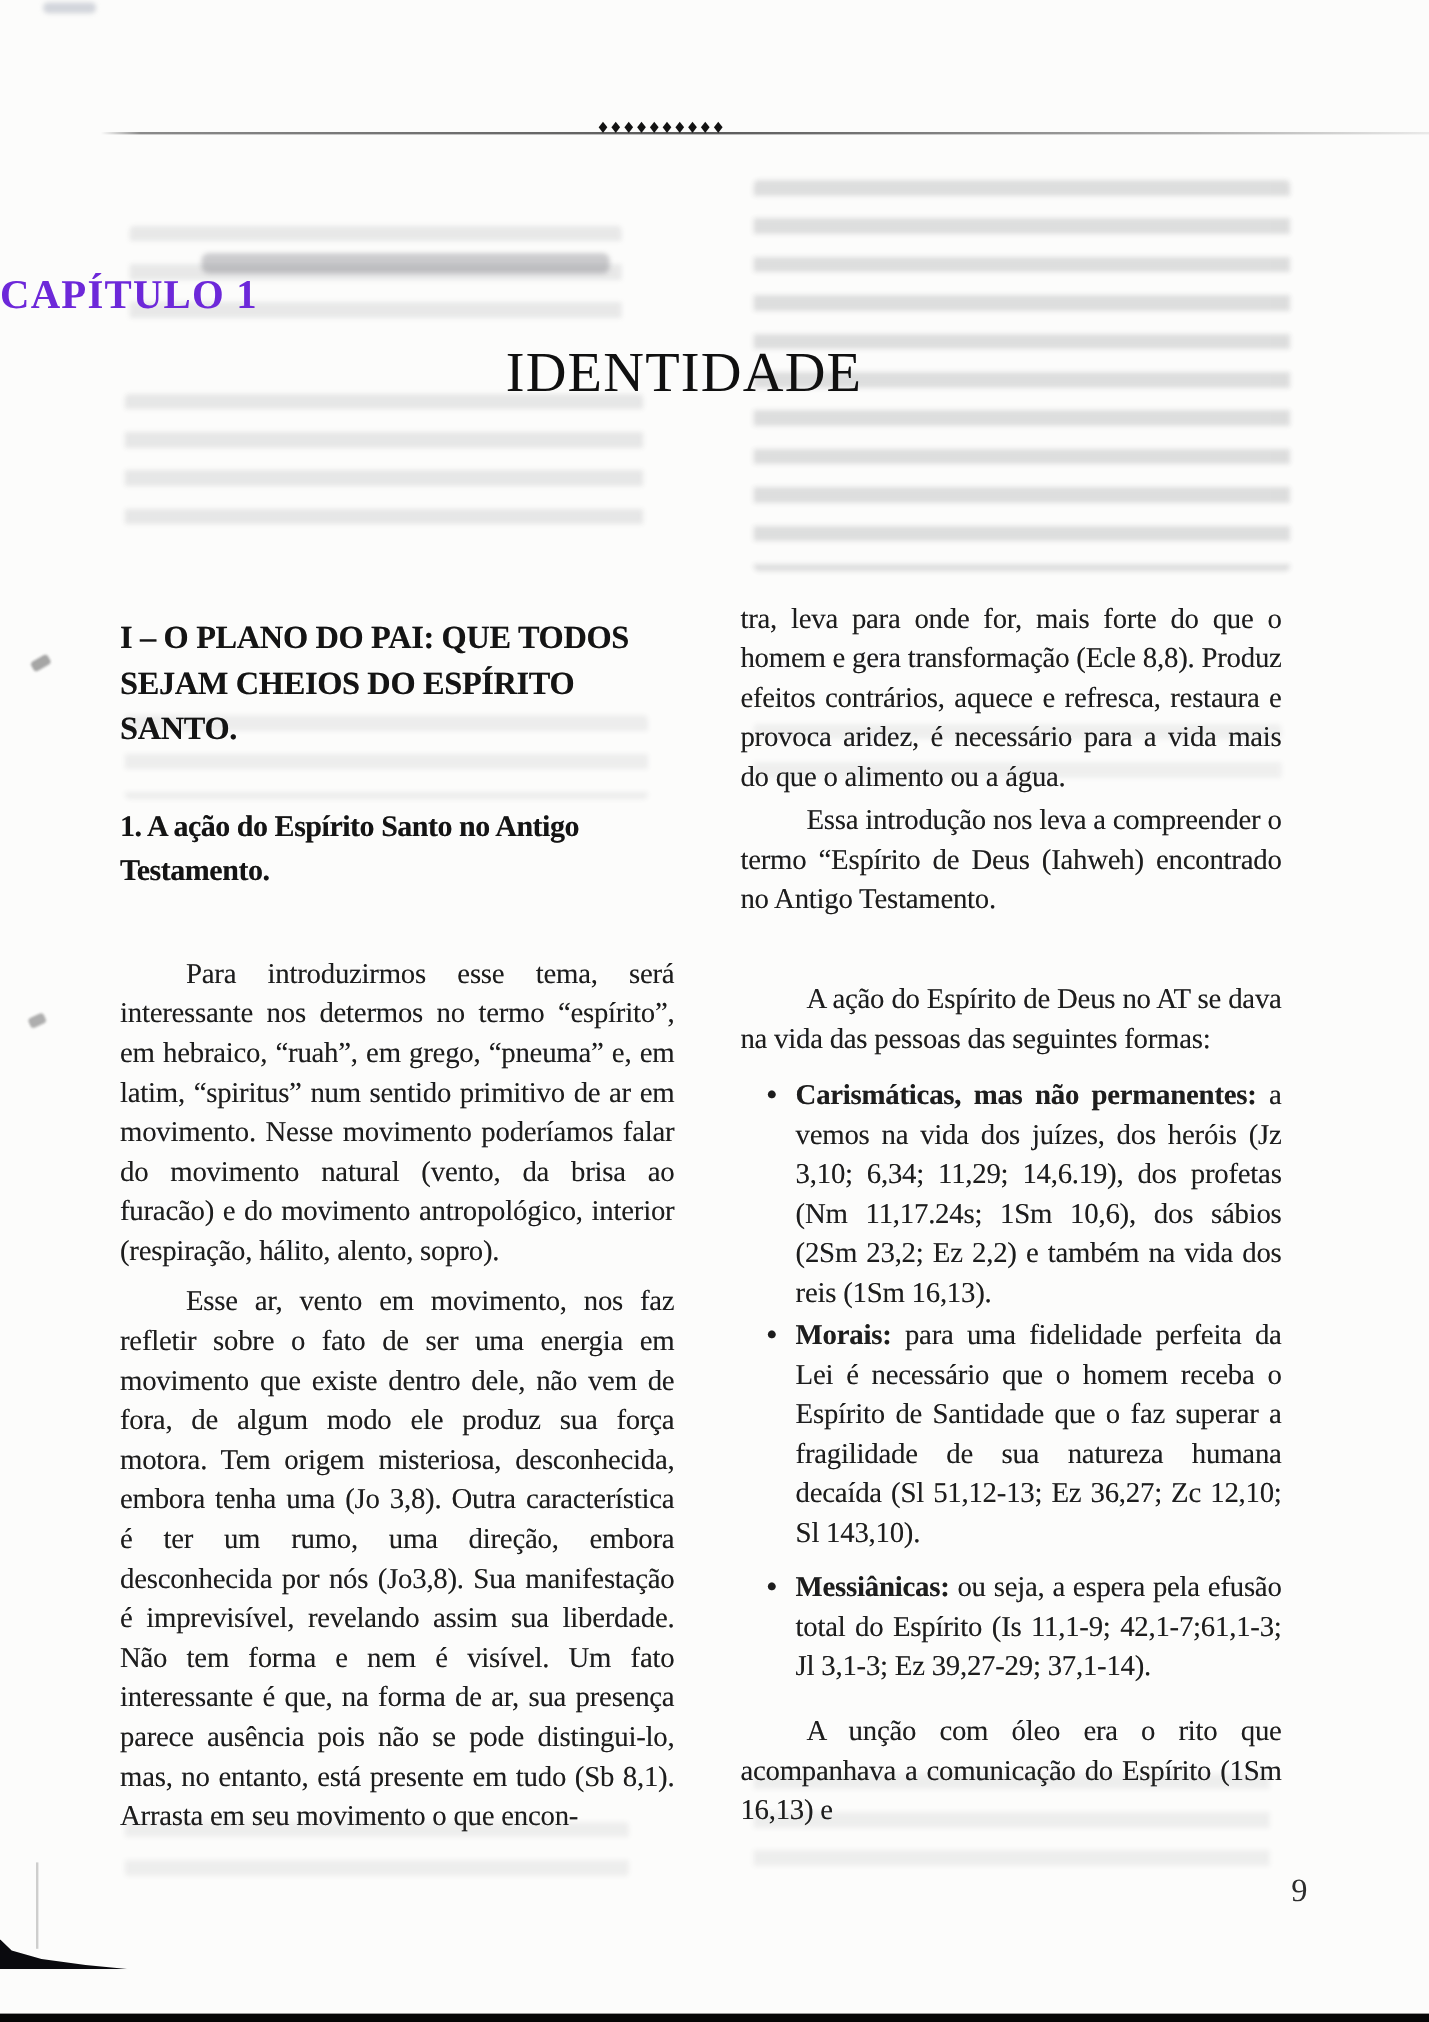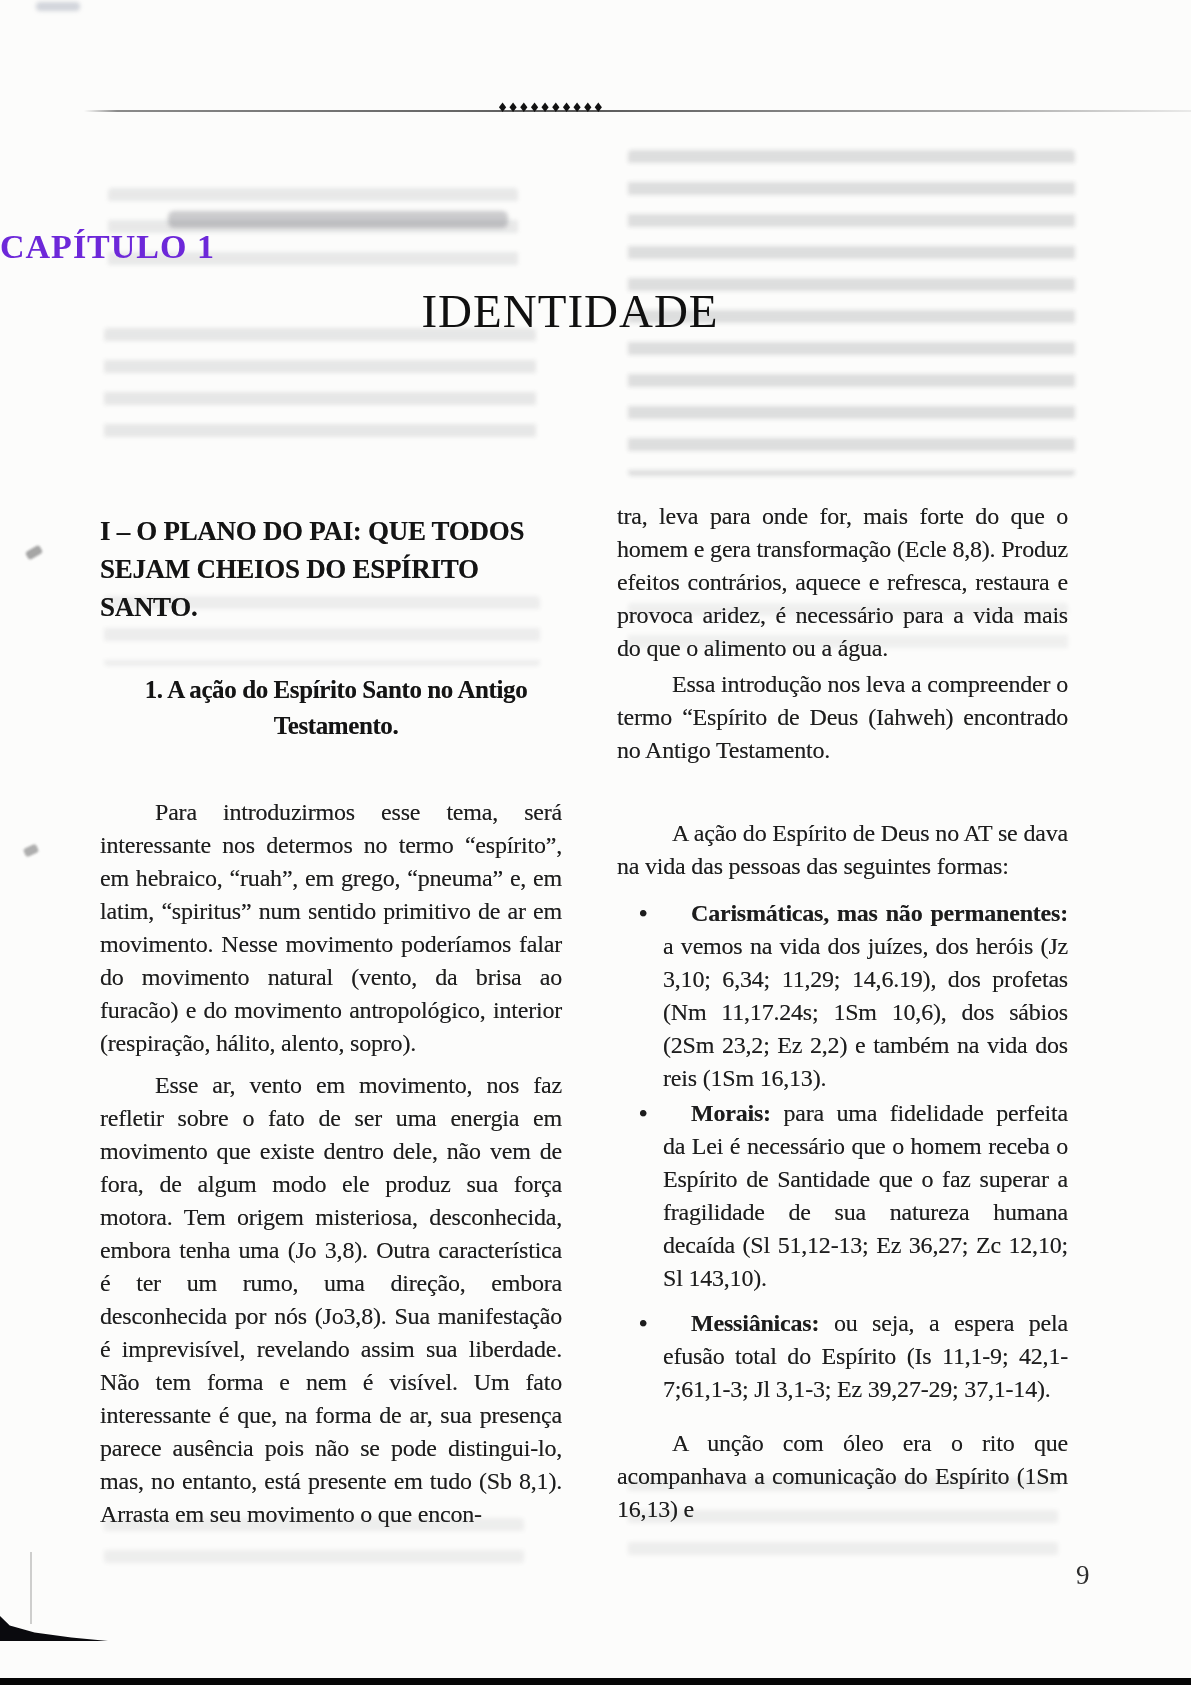--- a/index.html
+++ b/index.html
@@ -39,40 +39,40 @@
   .lcol{left:100px;width:462px;}
   .rcol{left:617px;width:451px;}
   .sec-heading{
     top:512px;width:472px;
     font-size:27px;line-height:38px;font-weight:700;
     letter-spacing:-0.3px;color:#141414;text-align:left;
   }
   .sub-heading{
     top:672px;width:472px;
     font-size:25px;line-height:36px;font-weight:700;
-    letter-spacing:-0.4px;color:#141414;text-align:center;
+    letter-spacing:-0.4px;color:#141414;text-align:left;
   }
   .body-par{
     font-size:24px;line-height:33px;
     letter-spacing:-0.2px;
     hyphens:auto;-webkit-hyphens:auto;
   }
   .indent{text-indent:55px;}
   .pL0{top:772px;margin-top:24px;}
   .pL1{top:1069px;}
   .pR0{top:500px;}
   .pR1{top:668px;}
   .pR2{top:817px;}
   .bullet{padding-left:46px;box-sizing:border-box;}
   .b0{top:897px;}
   .b1{top:1097px;}
   .b2{top:1307px;}
   .pRC{top:1427px;}
   .bullet-marker{position:absolute;left:22px;top:0;font-weight:700;}
-  .bullet-lead{font-weight:700;margin-left:28px;}
+  .bullet-lead{font-weight:700;}
   
   .page-number{
     position:absolute;left:1076px;top:1560px;
     font-size:27px;color:#2d2d2d;
   }
   .watermark{
     position:absolute;right:22px;top:1690px;
     font-family:"DejaVu Sans", sans-serif;
     font-size:14px;color:#979797;letter-spacing:.2px;
   }

